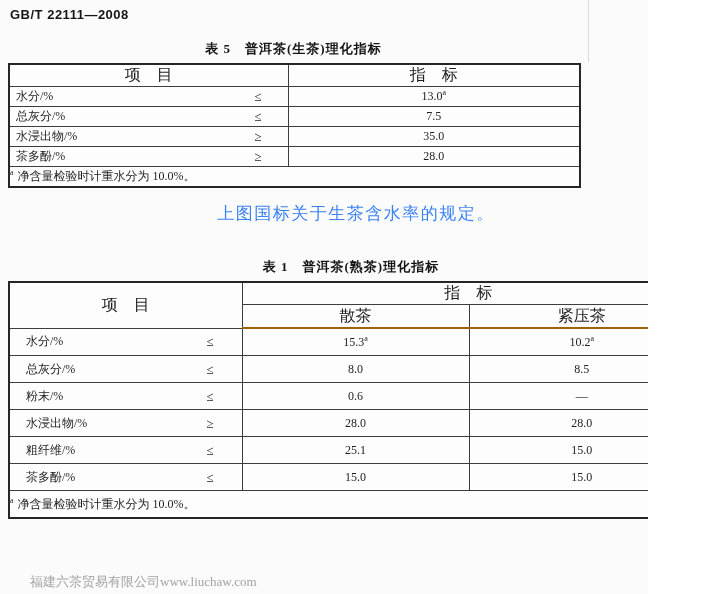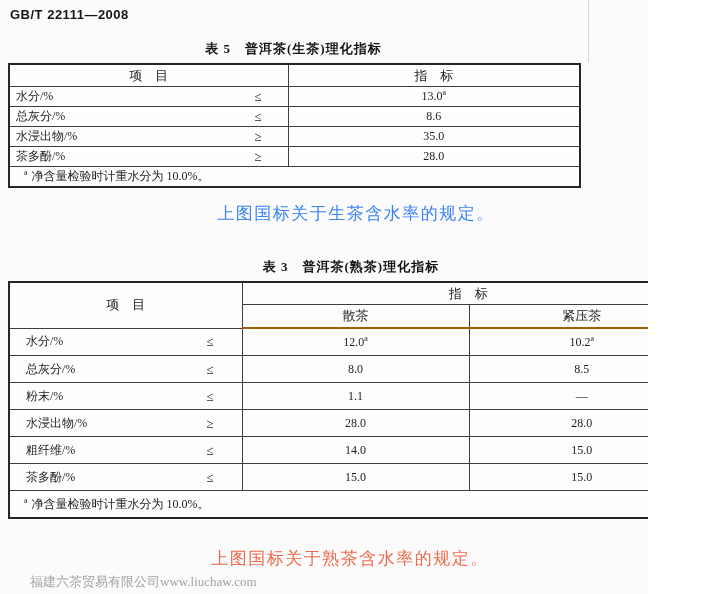--- a/index.html
+++ b/index.html
@@ -21,35 +21,35 @@
   #t5-title { left:8px; top:40px; width:571px; }
   #t6-title { left:8px; top:258px; width:686px; }
 
   table {
     position:absolute; border-collapse:collapse; table-layout:fixed;
     background:#fdfdfd; border:2px solid #262626;
   }
   #table5 { left:8px; top:63px;  width:571px; }
   #table6 { left:8px; top:281px; width:686px; }
   td,th { border:1px solid #3d3d3d; padding:0; font-weight:normal; font-size:12px; color:#1d1d1d; }
-  .hdr { text-align:center; font-size:13px; white-space:pre; }
+  .hdr { text-align:center; font-size:16px; white-space:pre; }
   #table5 .hrow  td { height:21px; }
   #table5 .drow  td { height:19px; }
   #table5 .frow  td { height:19px; }
   #table6 .hrow1 td { height:21px; }
   #table6 .hrow2 td { height:22px; border-bottom:2px solid #a16207; }
   #table6 .drow  td { height:26px; }
   #table6 .frow  td { height:26px; }
   .item-flex { display:flex; justify-content:space-between; align-items:flex-end; }
   #table5 .item-flex { padding:0 26px 0 6px; }
   #table6 .item-flex { padding:0 28px 0 16px; }
   .rel { font-size:13px; }
   .val { text-align:center;margin-top:20px; }
   sup { font-size:8px; line-height:0; }
-  .fnote { padding-left:14px; }
+  .fnote { }
   .fnote .ftext { margin-left:4px; }
   .caption {
     position:absolute; left:0; width:712px; text-align:center;
     font-family:"Liberation Sans","DejaVu Sans",sans-serif;
     font-size:17px; letter-spacing:1.5px;
   }
   #caption1 { top:202px; }
   #caption2 { top:547px; width:700px; }
   .watermark {
     position:absolute; left:2px; top:573px;
@@ -88,21 +88,21 @@
           </td>
       <td class="val"><span>13.0</span><sup>a</sup></td>
     </tr>
     <tr class="drow">
       <td>
             <div class="item-flex">
         <span>总灰分/%</span>
         <span class="rel">≤</span>
             </div>
           </td>
-      <td class="val"><span>8.6</span><sup></sup></td>
+      <td class="val"><span>7.5</span><sup></sup></td>
     </tr>
     <tr class="drow">
       <td>
             <div class="item-flex">
         <span>水浸出物/%</span>
         <span class="rel">≥</span>
             </div>
           </td>
       <td class="val"><span>35.0</span><sup></sup></td>
     </tr>
@@ -116,21 +116,21 @@
       <td class="val"><span>28.0</span><sup></sup></td>
     </tr>
     <tr class="frow">
       <td colspan="2" class="fnote"><sup>a</sup><span class="ftext">净含量检验时计重水分为 10.0%。</span></td>
     </tr>
   </tbody>
     </table>
 
   <div class="caption" id="caption1" style="color: #3b82f6;">上图国标关于生茶含水率的规定。</div>
 
-  <div class="tbl-title" id="t6-title">表 3　普洱茶(熟茶)理化指标</div>
+  <div class="tbl-title" id="t6-title">表 1　普洱茶(熟茶)理化指标</div>
 
   <table id="table6">
     <colgroup>
         <col style="width:233px">
         <col style="width:227px">
         <col style="width:226px">
       </colgroup>
     <tbody>
         <tr class="hrow1">
       <td class="hdr" rowspan="2">项　目</td>
@@ -140,80 +140,79 @@
       <td class="hdr">散茶</td>
       <td class="hdr">紧压茶</td>
     </tr>
     <tr class="drow">
       <td>
             <div class="item-flex">
         <span>水分/%</span>
         <span class="rel">≤</span>
             </div>
           </td>
-      <td class="val"><span>12.0</span><sup>a</sup></td>
+      <td class="val"><span>15.3</span><sup>a</sup></td>
       <td class="val"><span>10.2</span><sup>a</sup></td>
     </tr>
     <tr class="drow">
       <td>
             <div class="item-flex">
         <span>总灰分/%</span>
         <span class="rel">≤</span>
             </div>
           </td>
       <td class="val"><span>8.0</span><sup></sup></td>
       <td class="val"><span>8.5</span><sup></sup></td>
     </tr>
     <tr class="drow">
       <td>
             <div class="item-flex">
         <span>粉末/%</span>
         <span class="rel">≤</span>
             </div>
           </td>
-      <td class="val"><span>1.1</span><sup></sup></td>
+      <td class="val"><span>0.6</span><sup></sup></td>
       <td class="val"><span>—</span><sup></sup></td>
     </tr>
     <tr class="drow">
       <td>
             <div class="item-flex">
         <span>水浸出物/%</span>
         <span class="rel">≥</span>
             </div>
           </td>
       <td class="val"><span>28.0</span><sup></sup></td>
       <td class="val"><span>28.0</span><sup></sup></td>
     </tr>
     <tr class="drow">
       <td>
             <div class="item-flex">
         <span>粗纤维/%</span>
         <span class="rel">≤</span>
             </div>
           </td>
-      <td class="val"><span>14.0</span><sup></sup></td>
+      <td class="val"><span>25.1</span><sup></sup></td>
       <td class="val"><span>15.0</span><sup></sup></td>
     </tr>
     <tr class="drow">
       <td>
             <div class="item-flex">
         <span>茶多酚/%</span>
         <span class="rel">≤</span>
             </div>
           </td>
       <td class="val"><span>15.0</span><sup></sup></td>
       <td class="val"><span>15.0</span><sup></sup></td>
     </tr>
     <tr class="frow">
       <td colspan="3" class="fnote"><sup>a</sup><span class="ftext">净含量检验时计重水分为 10.0%。</span></td>
     </tr>
   </tbody>
     </table>
 
-  <div class="caption" id="caption2" style="color: rgb(239, 106, 76);">上图国标关于熟茶含水率的规定。</div>
 
   <div class="watermark">福建六茶贸易有限公司www.liuchaw.com</div>
 
   <div class="edge-a"></div>
   <div class="edge-b"></div>
   <div class="edge-c"></div>
 
 </div>
 
 </body></html>

